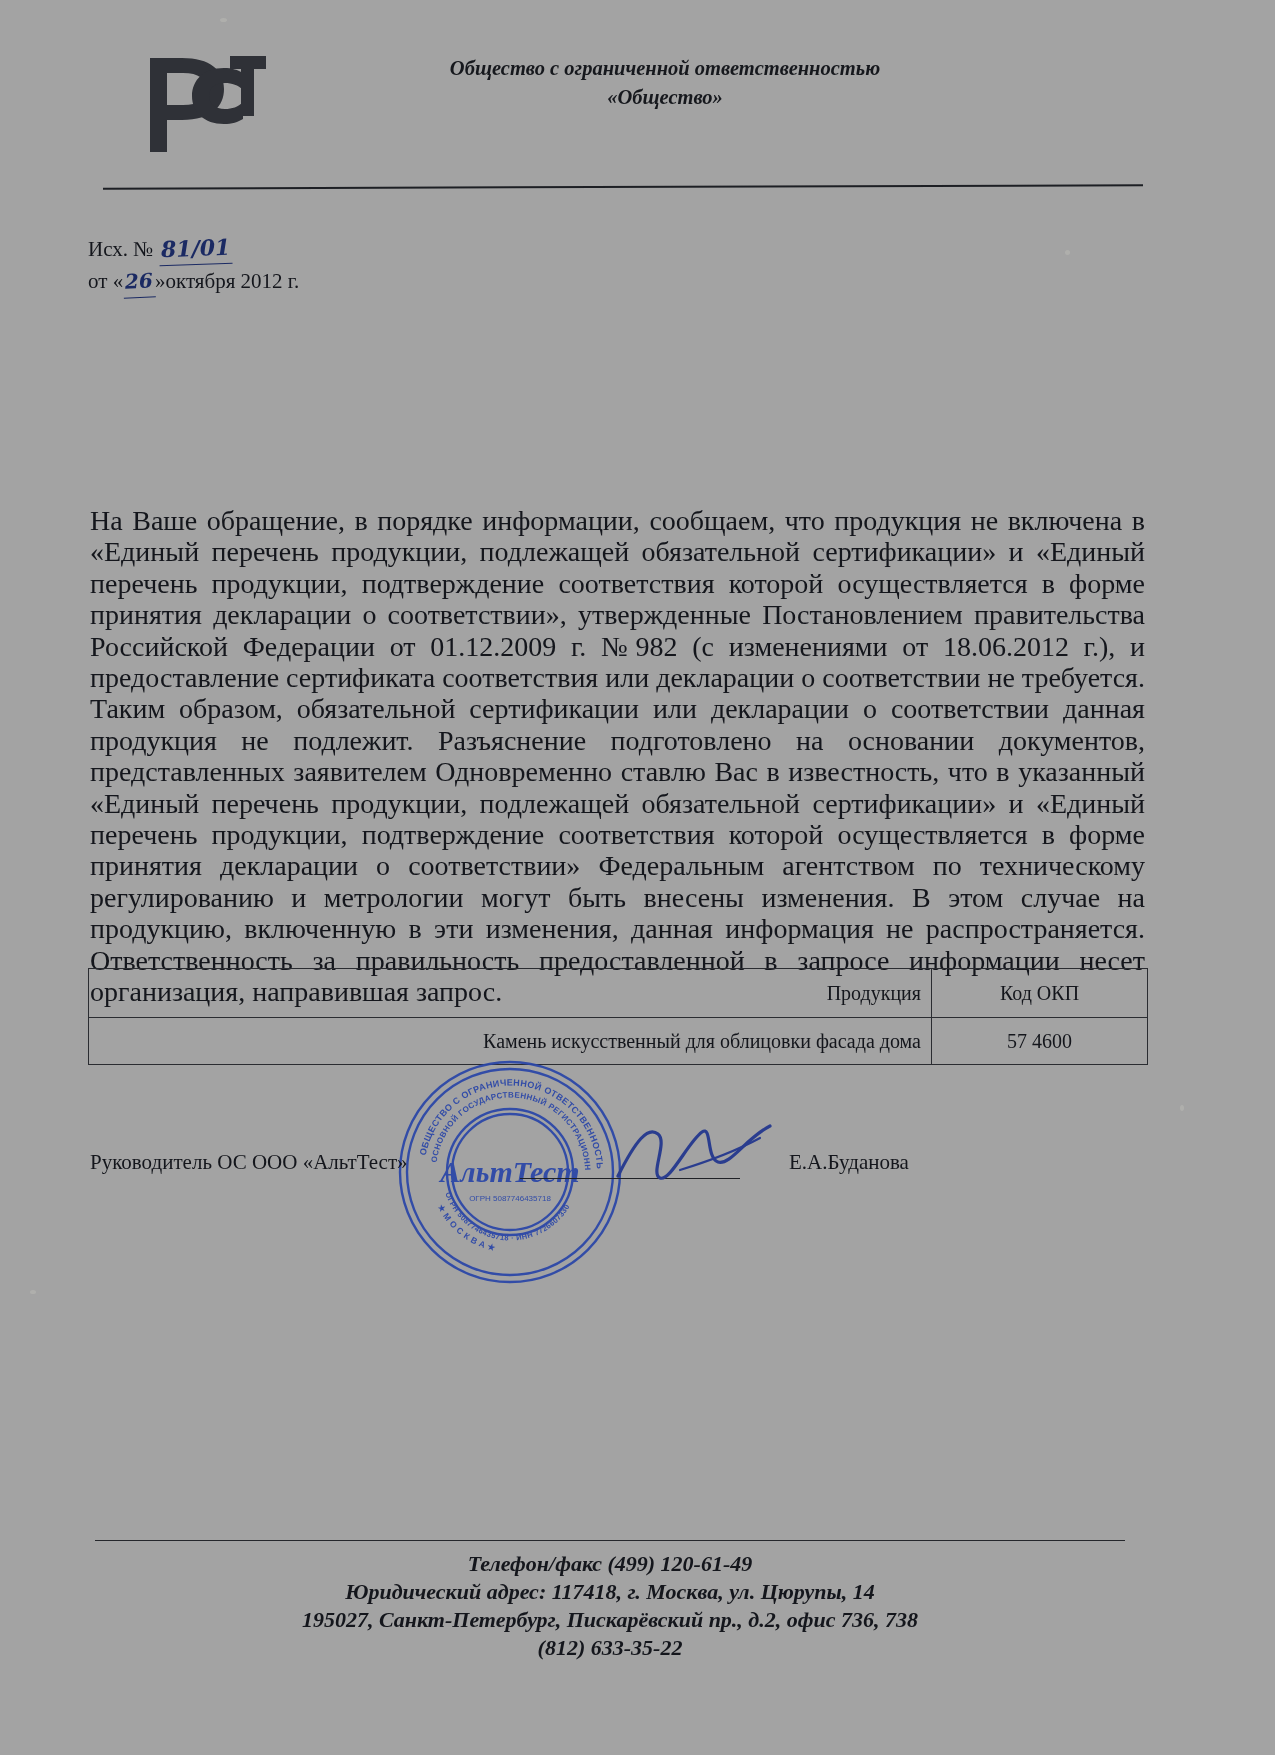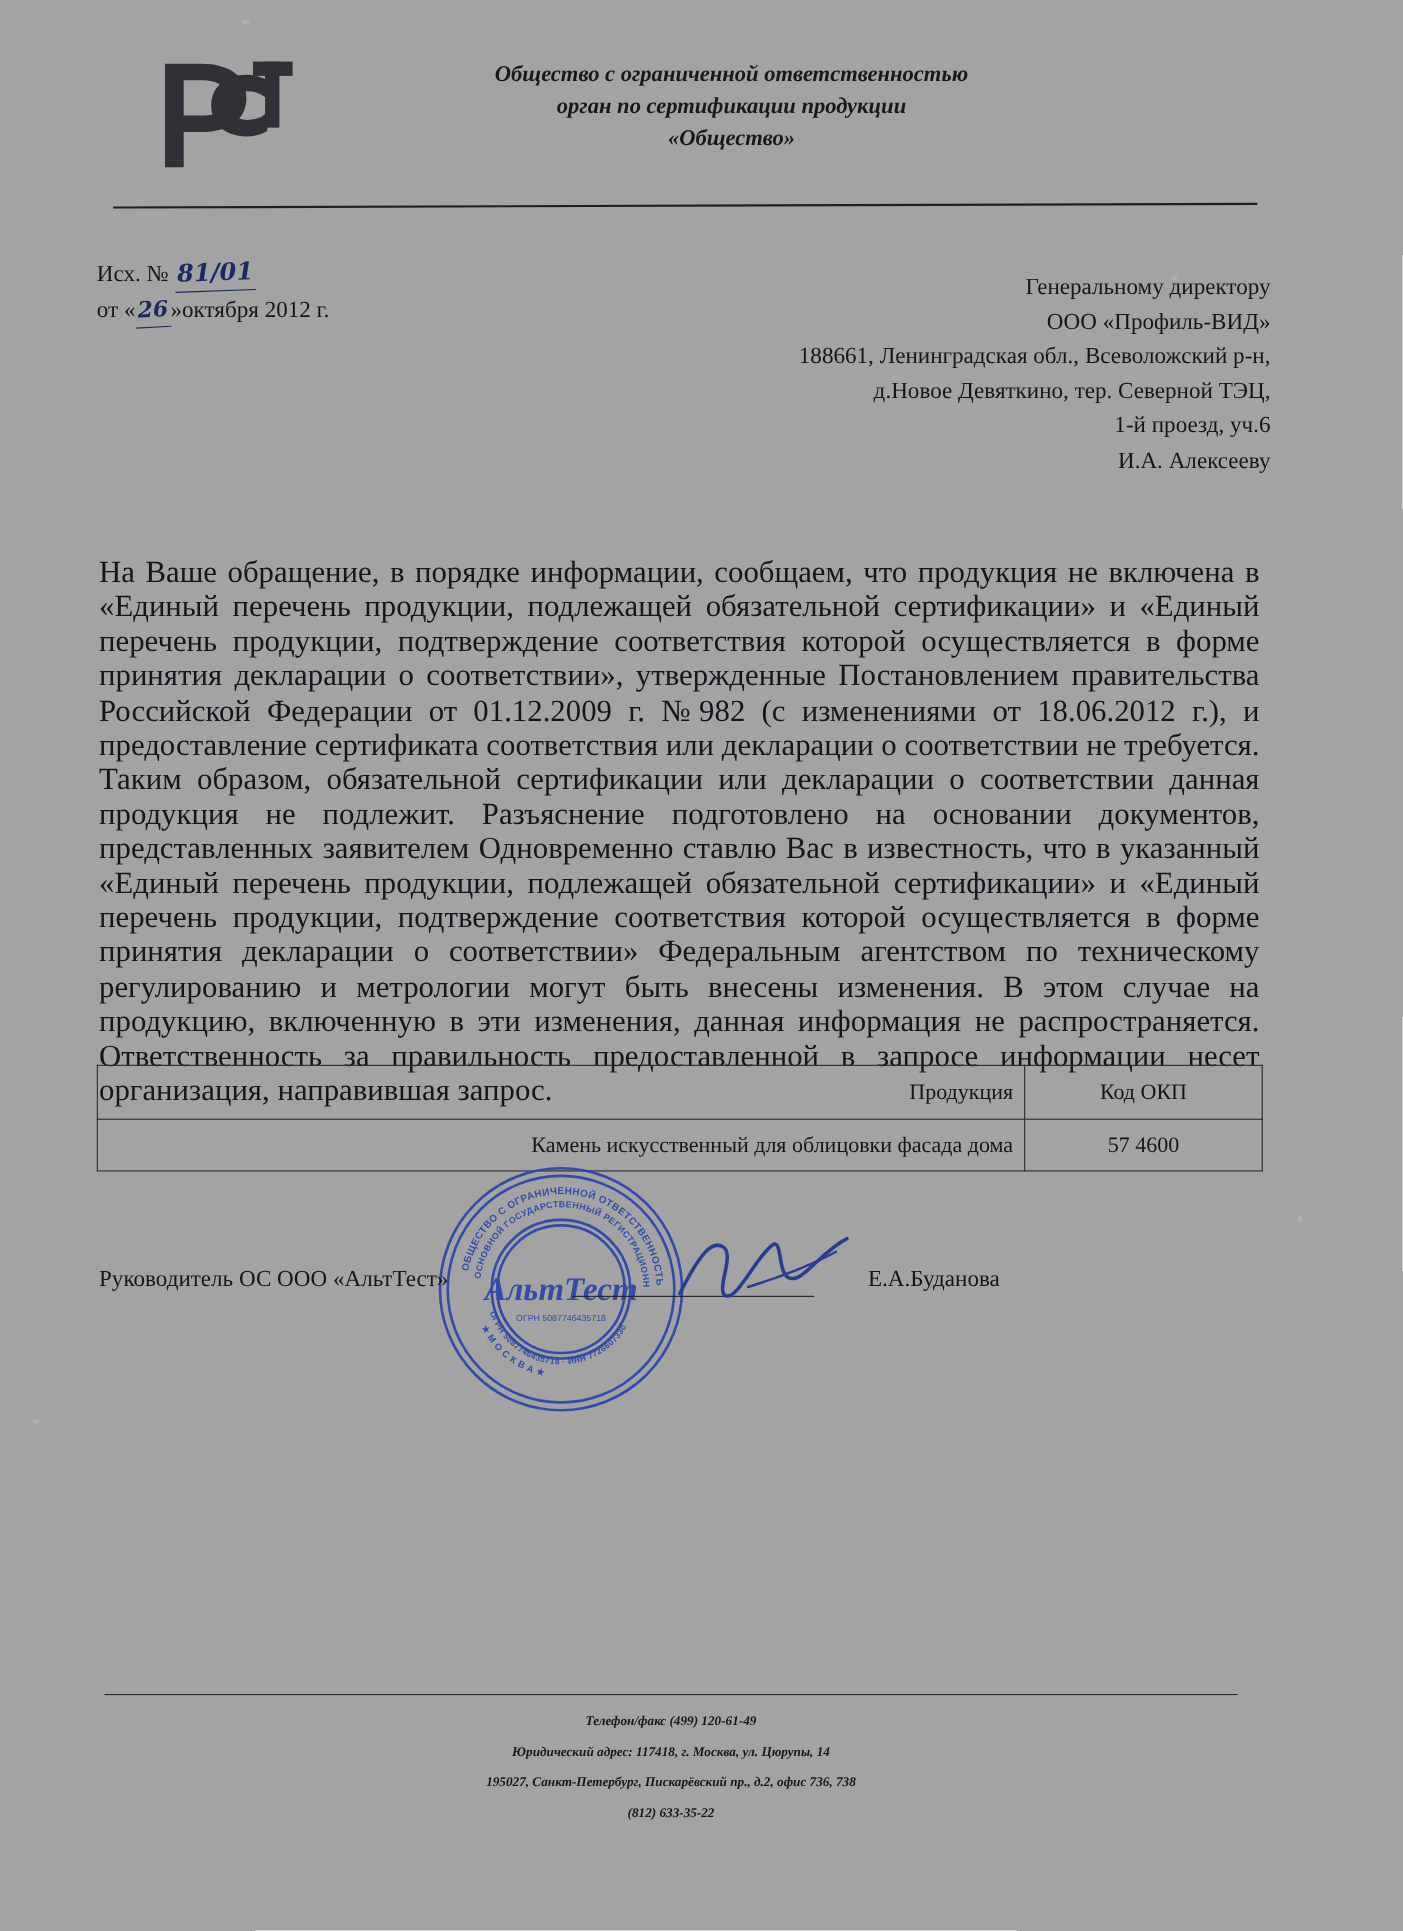--- a/index.html
+++ b/index.html
@@ -199,21 +199,21 @@
     border-top: 1.6px solid #25272c;
   }
   .footer {
     position: absolute;
     left: 95px;
     top: 1550px;
     width: 1030px;
     text-align: center;
     font-style: italic;
     font-weight: bold;
-    font-size: 12px;
+    font-size: 22px;
     line-height: 28px;
   }
 
   
   .speck {
     position: absolute;
     background: #b9b9b4;
     border-radius: 50%;
     opacity: 0.55;
   }
@@ -234,45 +234,36 @@
                  C112 74 118 72 123 69 L123 52 C118 57 112 59 105 59
                  C95 59 89 54 89 46 C89 38 95 33 105 33 C112 33 118 35 123 40 L123 23
                  C118 20 112 18 104 18 Z" fill="#2f3137"></path>
         <rect x="110" y="6" width="36" height="13" fill="#2f3137"></rect>
         <rect x="121" y="6" width="13" height="60" fill="#2f3137"></rect>
       </svg>
     </div>
 
     <div class="header-text">
       <div>Общество с ограниченной ответственностью</div>
-      <div>орган по сертификации продукции</div>
       <div>«Общество»</div>
     </div>
   </div>
 
   <div class="hr-top"></div>
 
   <div class="out-no">
     <div>
       <span>Исх. №</span>
       <span class="hand">81/01</span>
     </div>
     <div>
       <span>от «</span><span class="hand small">26</span><span>»октября 2012 г.</span>
     </div>
   </div>
 
-  <div class="addressee">
-    <div>Генеральному директору</div>
-    <div>ООО «Профиль-ВИД»</div>
-    <div>188661, Ленинградская обл., Всеволожский р-н,</div>
-    <div>д.Новое Девяткино,  тер. Северной ТЭЦ,</div>
-    <div>1-й проезд, уч.6</div>
-    <div>И.А. Алексееву</div>
-  </div>
 
   <div class="body-text">
     <p>На Ваше обращение, в порядке информации, сообщаем, что продукция не включена в «Единый перечень продукции, подлежащей обязательной сертификации» и «Единый перечень продукции, подтверждение соответствия которой осуществляется в форме принятия декларации о соответствии», утвержденные Постановлением правительства Российской Федерации от 01.12.2009 г. №982 (с изменениями от 18.06.2012 г.), и предоставление сертификата соответствия или декларации о соответствии не требуется.</p>
     <p>Таким образом, обязательной сертификации или декларации о соответствии данная продукция не подлежит. Разъяснение подготовлено на основании документов, представленных заявителем Одновременно ставлю Вас в известность, что в указанный «Единый перечень продукции, подлежащей обязательной сертификации» и «Единый перечень продукции, подтверждение соответствия которой осуществляется в форме принятия декларации о соответствии» Федеральным агентством по техническому регулированию и метрологии могут быть внесены изменения. В этом случае на продукцию, включенную в эти изменения, данная информация не  распространяется. Ответственность за правильность предоставленной в запросе информации несет организация, направившая запрос.</p>
   </div>
 
   <table class="prod-table">
     <tbody>
         <tr class="head">
       <td class="th">Продукция</td>

